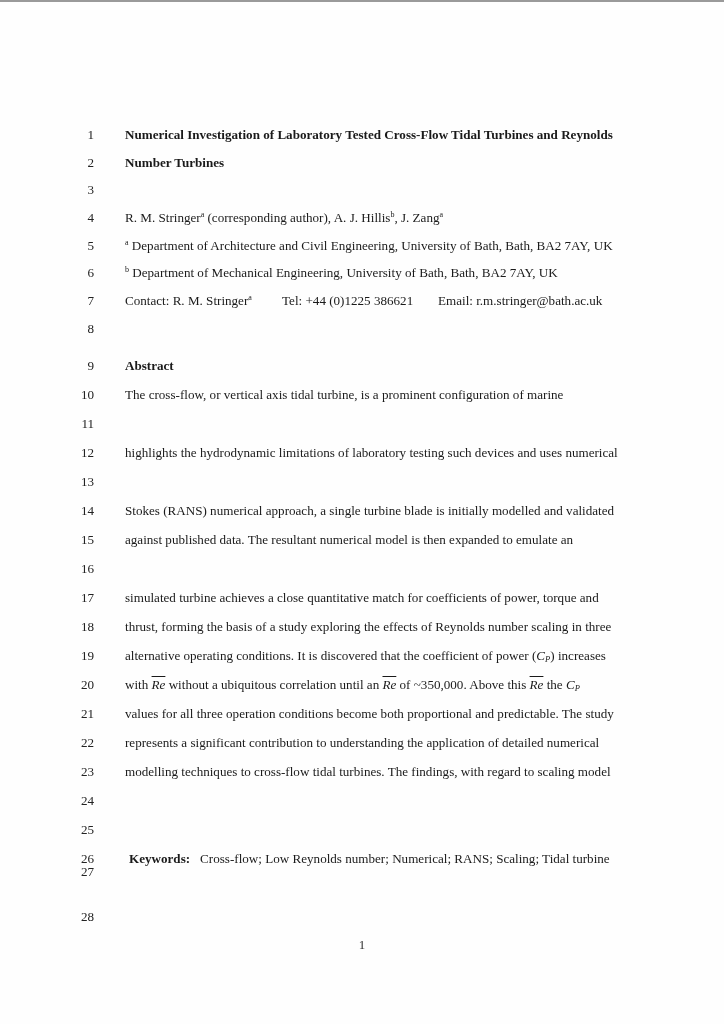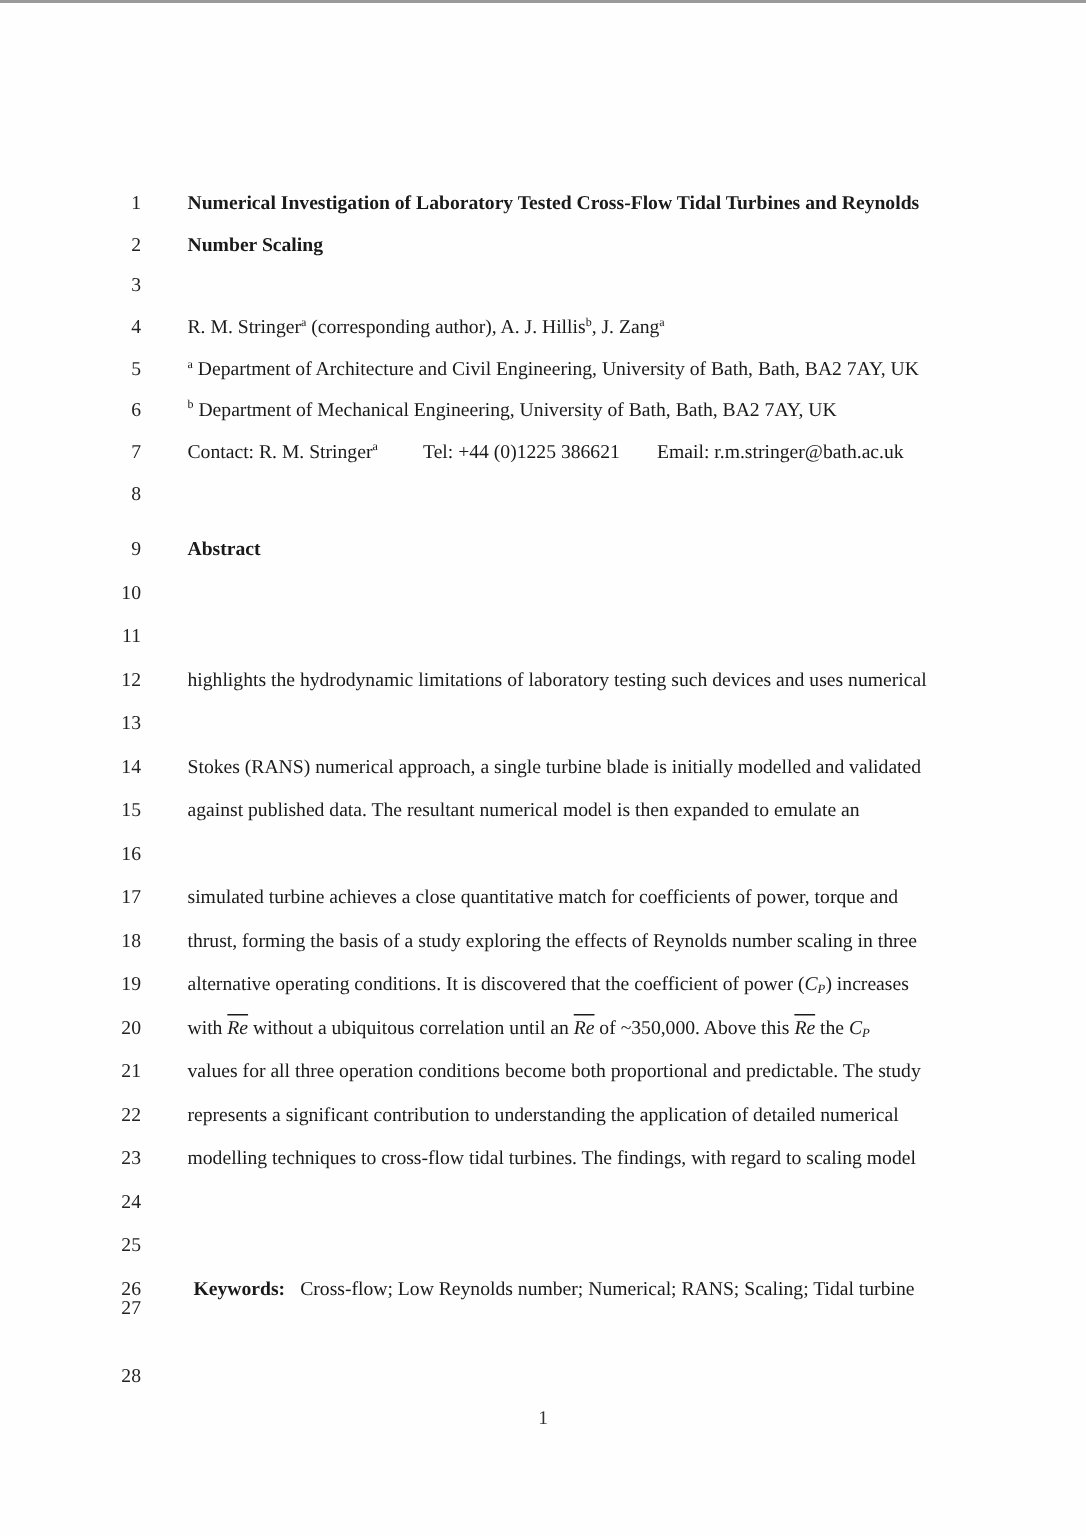--- a/index.html
+++ b/index.html
@@ -26,21 +26,21 @@
 
 <div>
 
   <div class="line" style="top:125px">
     <span class="ln">1</span>
     <span class="txt bold">Numerical Investigation of Laboratory Tested Cross-Flow Tidal Turbines and Reynolds</span>
   </div>
 
   <div class="line" style="top:153px">
     <span class="ln">2</span>
-    <span class="txt bold">Number Scaling</span>
+    <span class="txt bold">Number Turbines</span>
   </div>
 
   <div class="line" style="top:180px">
     <span class="ln">3</span>
   </div>
 
   <div class="line" style="top:208px">
     <span class="ln">4</span>
     <span class="txt"><span>R. M. Stringer</span><sup>a</sup><span> (corresponding author), A. J. Hillis</span><sup>b</sup><span>, J. Zang</span><sup>a</sup></span>
   </div>
@@ -66,20 +66,21 @@
     <span class="ln">8</span>
   </div>
 
   <div class="line" style="top:356px">
     <span class="ln">9</span>
     <span class="txt bold">Abstract</span>
   </div>
 
   <div class="line" style="top:385px">
     <span class="ln">10</span>
+    <span class="txt">The cross-flow, or vertical axis tidal turbine, is a prominent configuration of marine</span>
   </div>
   <div class="line" style="top:414px">
     <span class="ln">11</span>
   </div>
   <div class="line" style="top:443px">
     <span class="ln">12</span>
     <span class="txt">highlights the hydrodynamic limitations of laboratory testing such devices and uses numerical</span>
   </div>
   <div class="line" style="top:472px">
     <span class="ln">13</span>

